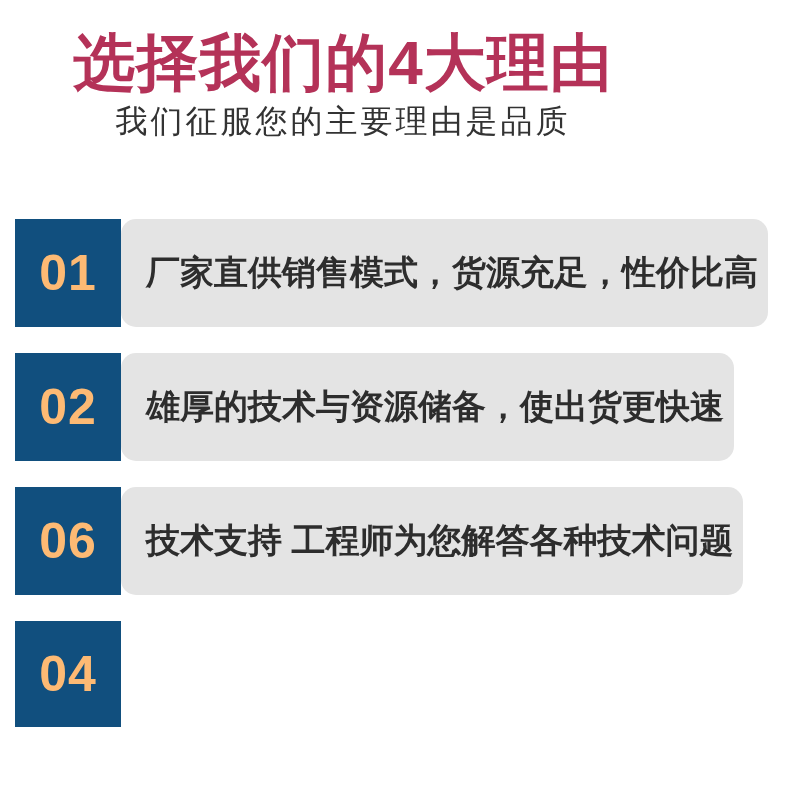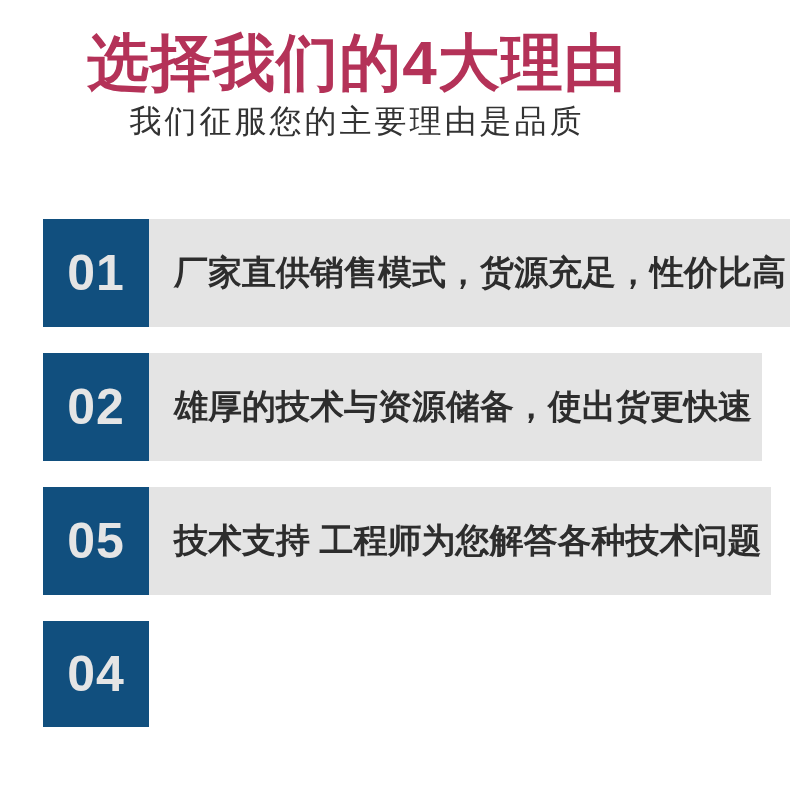--- a/index.html
+++ b/index.html
@@ -11,21 +11,21 @@
     --page-bg:#ffffff;
   }
   *{margin:0;padding:0;box-sizing:border-box;}
   html,body{background:#fff;}
   body{
     width:790px;height:786px;
     background:var(--page-bg);
     font-family:"Liberation Sans","DejaVu Sans",sans-serif;
     overflow:hidden;
   }
-  .page{width:686px;height:786px;position:relative;padding-left:28px;}
+  .page{width:686px;height:786px;position:relative;}
   .header{text-align:center;padding-top:30px;}
   .title{
     font-size:62px;
     font-weight:bold;
     color:var(--title-color);
     letter-spacing:1px;
     line-height:1.06;
   }
   .subtitle{
     margin-top:8px;
@@ -42,35 +42,36 @@
   .reason-row{
     display:flex;
     height:108px;
     margin-bottom:26px;
   }
   .reason-row:last-child{margin-bottom:0;flex-direction:column;}
   .num-box{
     width:106px;
     flex:0 0 106px;
     background:var(--badge-color);
-    color:#e5e5e5;
+    color:#fdba74;
     font-size:50px;
     font-weight:bold;
     display:flex;
     align-items:center;
     justify-content:center;
     letter-spacing:1px;
   }
   .text-bar{
     flex:1;
     background:var(--bar-color);
     display:flex;
     align-items:center;
     padding-left:25px;
     padding-right:10px;
+    border-radius:15px;
   }
   .reason-text{
     font-size:34px;
     font-weight:600;
     color:var(--item-text-color);
     letter-spacing:0px;
     white-space:nowrap;
   }
 </style>
 </head>
@@ -93,21 +94,21 @@
     </div>
 
     <div class="reason-row">
       <div class="num-box">02</div>
       <div class="text-bar">
         <span class="reason-text">雄厚的技术与资源储备，使出货更快速</span>
       </div>
     </div>
 
     <div class="reason-row">
-      <div class="num-box">05</div>
+      <div class="num-box">06</div>
       <div class="text-bar">
         <span class="reason-text">技术支持 工程师为您解答各种技术问题</span>
       </div>
     </div>
 
     <div class="reason-row">
       <div class="num-box">04</div>
     </div>
 
   </div>

